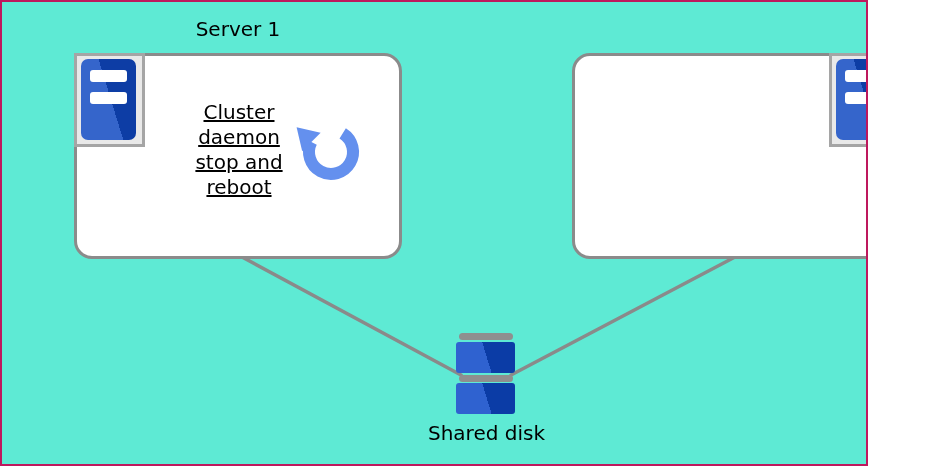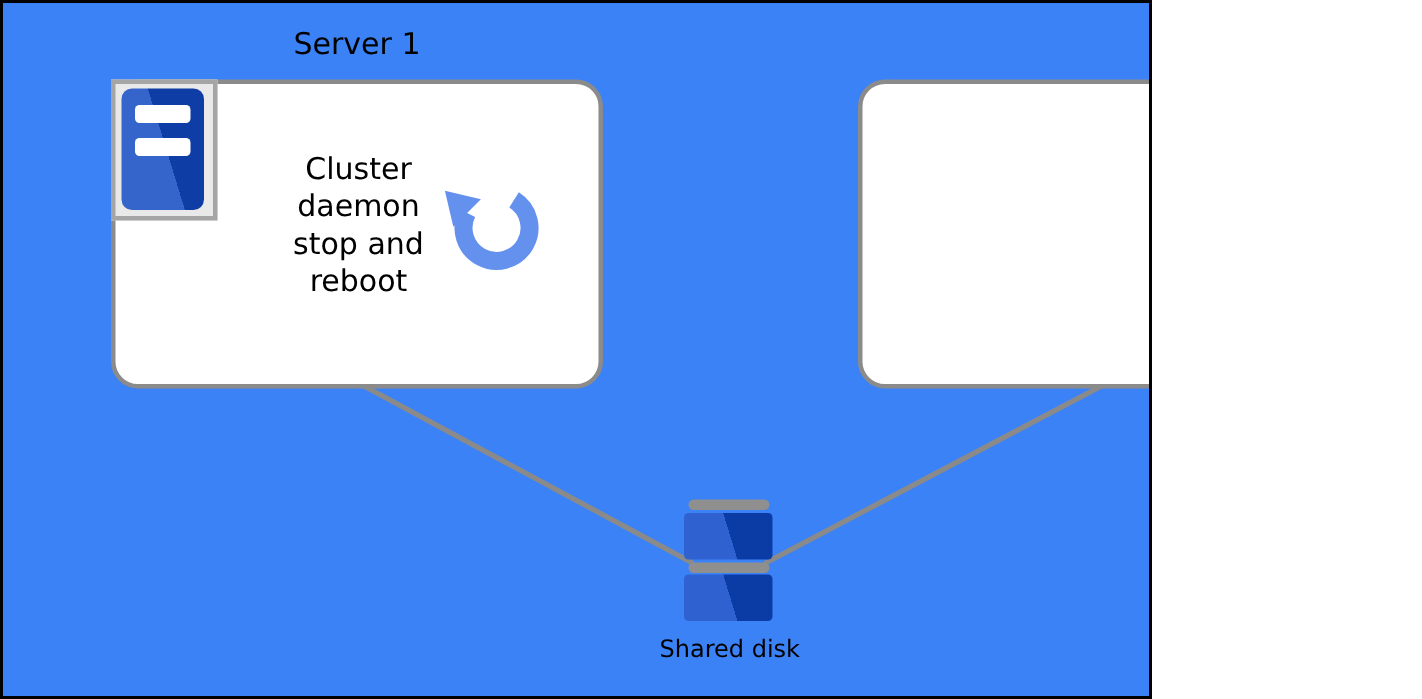--- a/index.html
+++ b/index.html
@@ -1,18 +1,18 @@
 <!DOCTYPE html>
 <html><head>
 <meta charset="utf-8">
 <style>
   html,body { margin:0; padding:0; background:#fff; }
   .canvas {
-    position:relative; width:768px; height:466px; box-sizing:border-box;
-    background:#3b82f6; border:2px solid #000000; overflow:hidden;
+    position:relative; width:868px; height:466px; box-sizing:border-box;
+    background:#5eead4; border:2px solid #be185d; overflow:hidden;
     font-family:"DejaVu Sans","Liberation Sans",sans-serif; color:#000;
   }
   .connectors { position:absolute; left:0; top:0; width:948px; height:466px; }
   .server-box {
     position:absolute; top:51px; width:328px; height:206px; box-sizing:border-box;
     border:3px solid #8b8b8b; border-radius:18px; background:#ffffff;
   }
   #server1-box { left:72px; }
   #server2-box { left:570px; }
   .node-title {
@@ -30,38 +30,38 @@
     position:absolute; left:4px; top:3px; width:55px; height:81px; border-radius:7px;
     background:linear-gradient(73deg, #3565cb 53%, #0d3da5 53%);
   }
   .tower-bar {
     position:absolute; left:9px; width:37px; height:12px; background:#ffffff; border-radius:3px;
   }
   .tower-bar.b1 { top:11px; }
   .tower-bar.b2 { top:33px; }
   .note {
     position:absolute; left:146px; top:98px; width:182px; text-align:center;
-    font-size:20px; line-height:25px; white-space:pre-line; z-index:2;
+    font-size:20px; line-height:25px; white-space:pre-line; z-index:2;text-decoration:underline;
   }
   .reboot-svg { position:absolute; left:292px; top:112px; width:72px; height:72px; z-index:2; }
   .disk-bar {
     position:absolute; left:457px; width:54px; height:7px; background:#8f8f8f;
     border-radius:3.5px; z-index:2;
   }
   #disk-bar1 { top:331px; }
   #disk-bar2 { top:373px; }
   .disk-box {
     position:absolute; left:454px; width:59px; height:31px; border-radius:3px;
     background:linear-gradient(73deg, #2f62d0 52%, #0b3ca6 52%); z-index:2;
   }
   #disk-box1 { top:340px; }
   #disk-box2 { top:381px; }
   .disk-label {
     position:absolute; left:404px; top:419px; width:161px; text-align:center;
-    font-size:16px; line-height:24px;
+    font-size:20px; line-height:24px;
   }
 </style>
 </head>
 <body>
 
 <div class="canvas">
 
   <svg class="connectors" viewBox="0 0 948 466" xmlns="http://www.w3.org/2000/svg">
     <line x1="240" y1="255" x2="459" y2="373" stroke="#8a8a8a" stroke-width="3.5" stroke-linecap="round"></line>
     <line x1="733" y1="255" x2="509" y2="373" stroke="#8a8a8a" stroke-width="3.5" stroke-linecap="round"></line>

